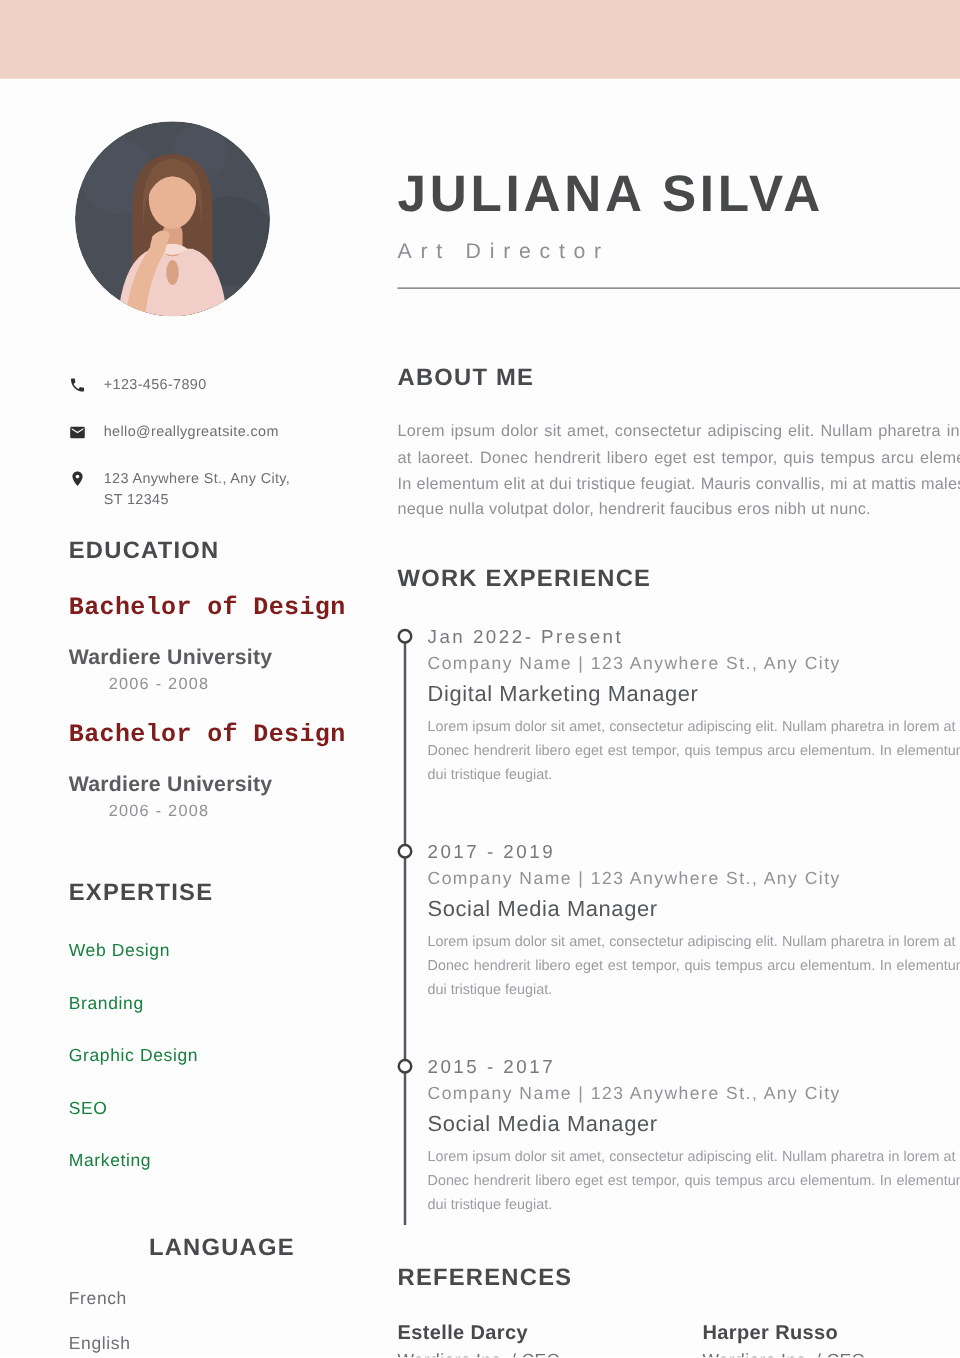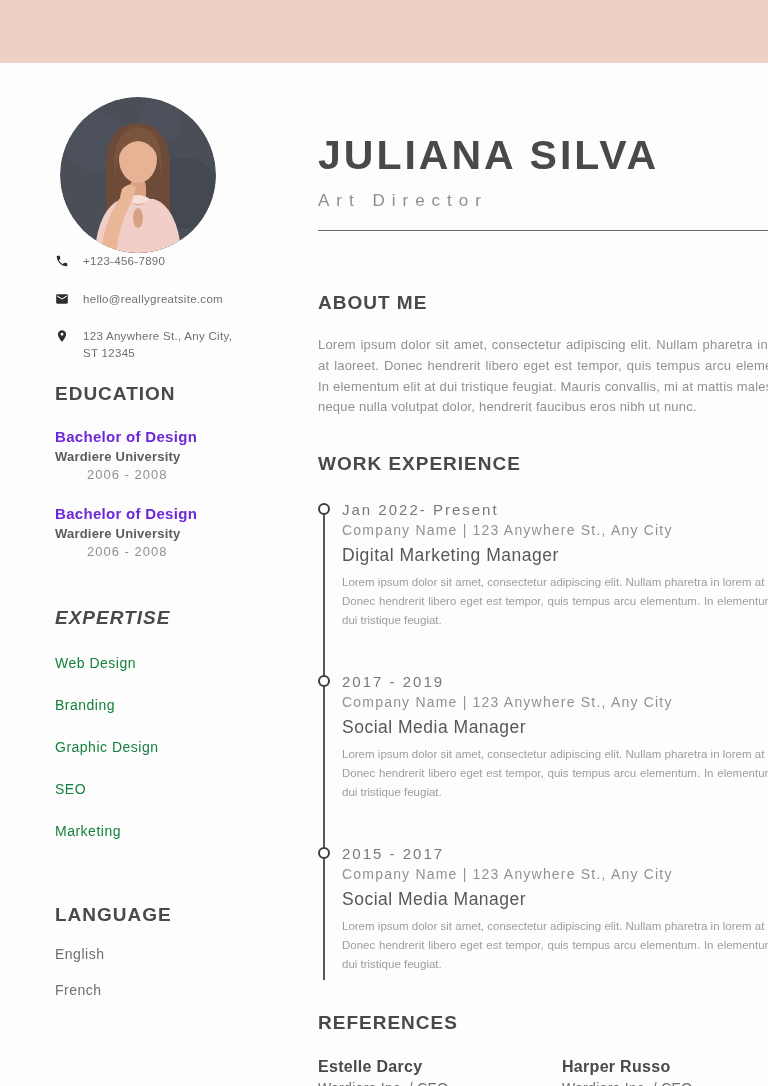--- a/index.html
+++ b/index.html
@@ -34,21 +34,21 @@
 
   
   .photo-wrap {
     margin-top: 34px;
     margin-left: 5px;
     width: 156px;
     height: 156px;
     border-radius: 50%;
     overflow: hidden;
   }
-  .contact-list { }
+  .contact-list { margin-top: 47px; }
   .contact-row {
     display: flex;
     align-items: flex-start;
     margin-bottom: 21px;
   }
   .contact-icon {
     width: 14px;
     height: 14px;
     margin-top: 1px;
     flex-shrink: 0;
@@ -64,47 +64,48 @@
   }
   .section-heading {
     font-size: 19px;
     font-weight: 700;
     letter-spacing: 1px;
     color: #47494b;
   }
   .edu-heading { margin-top: 15px; }
   .edu-entry { margin-top: 23px; }
   .edu-degree {
-    font-size: 15px;
-    font-weight: 700;
-    color: #6d28d9;
+    font-size: 20px;
+    font-weight: 700;
+    color: #7f1d1d;
     letter-spacing: 0.3px;
+    font-family: Liberation Mono, monospace;
   }
   .edu-school {
-    margin-top: 4px;
-    font-size: 13px;
+    margin-top: 18px;
+    font-size: 17px;
     font-weight: 700;
     color: #5a5c5e;
     letter-spacing: 0.2px;
   }
   .edu-years {
     margin-top: 3px;
     font-size: 13px;
     color: #8f9193;
     letter-spacing: 1px;
     margin-left: 32px;
   }
-  .expertise-heading { margin-top: 48px; font-style: italic; }
+  .expertise-heading { margin-top: 48px; }
   .expertise-item {
     margin-top: 26px;
     font-size: 14px;
     color: #15803d;
     letter-spacing: 0.5px;
   }
-  .language-heading { margin-top: 65px; }
+  .language-heading { margin-top: 52px; text-align: center; }
   .language-item {
     margin-top: 20px;
     font-size: 14px;
     color: #6d6f71;
     letter-spacing: 0.5px;
   }
 
   
   .name {
     margin-top: 69px;
@@ -283,22 +284,22 @@
       </div>
 
       <div class="section-heading expertise-heading">EXPERTISE</div>
       <div class="expertise-item">Web Design</div>
       <div class="expertise-item">Branding</div>
       <div class="expertise-item">Graphic Design</div>
       <div class="expertise-item">SEO</div>
       <div class="expertise-item">Marketing</div>
 
       <div class="section-heading language-heading">LANGUAGE</div>
+      <div class="language-item">French</div>
       <div class="language-item">English</div>
-      <div class="language-item">French</div>
     </div>
 
     <div class="col-right">
 
       <div class="name">JULIANA SILVA</div>
       <div class="job-title">Art Director</div>
       <hr class="header-rule">
 
       <div class="section-heading about-heading">ABOUT ME</div>
       <div class="about-text">Lorem ipsum dolor sit amet, consectetur adipiscing elit. Nullam pharetra in lorem at laoreet. Donec hendrerit libero eget est tempor, quis tempus arcu elementum. In elementum elit at dui tristique feugiat. Mauris convallis, mi at mattis malesuada, neque nulla volutpat dolor, hendrerit faucibus eros nibh ut nunc.</div>

